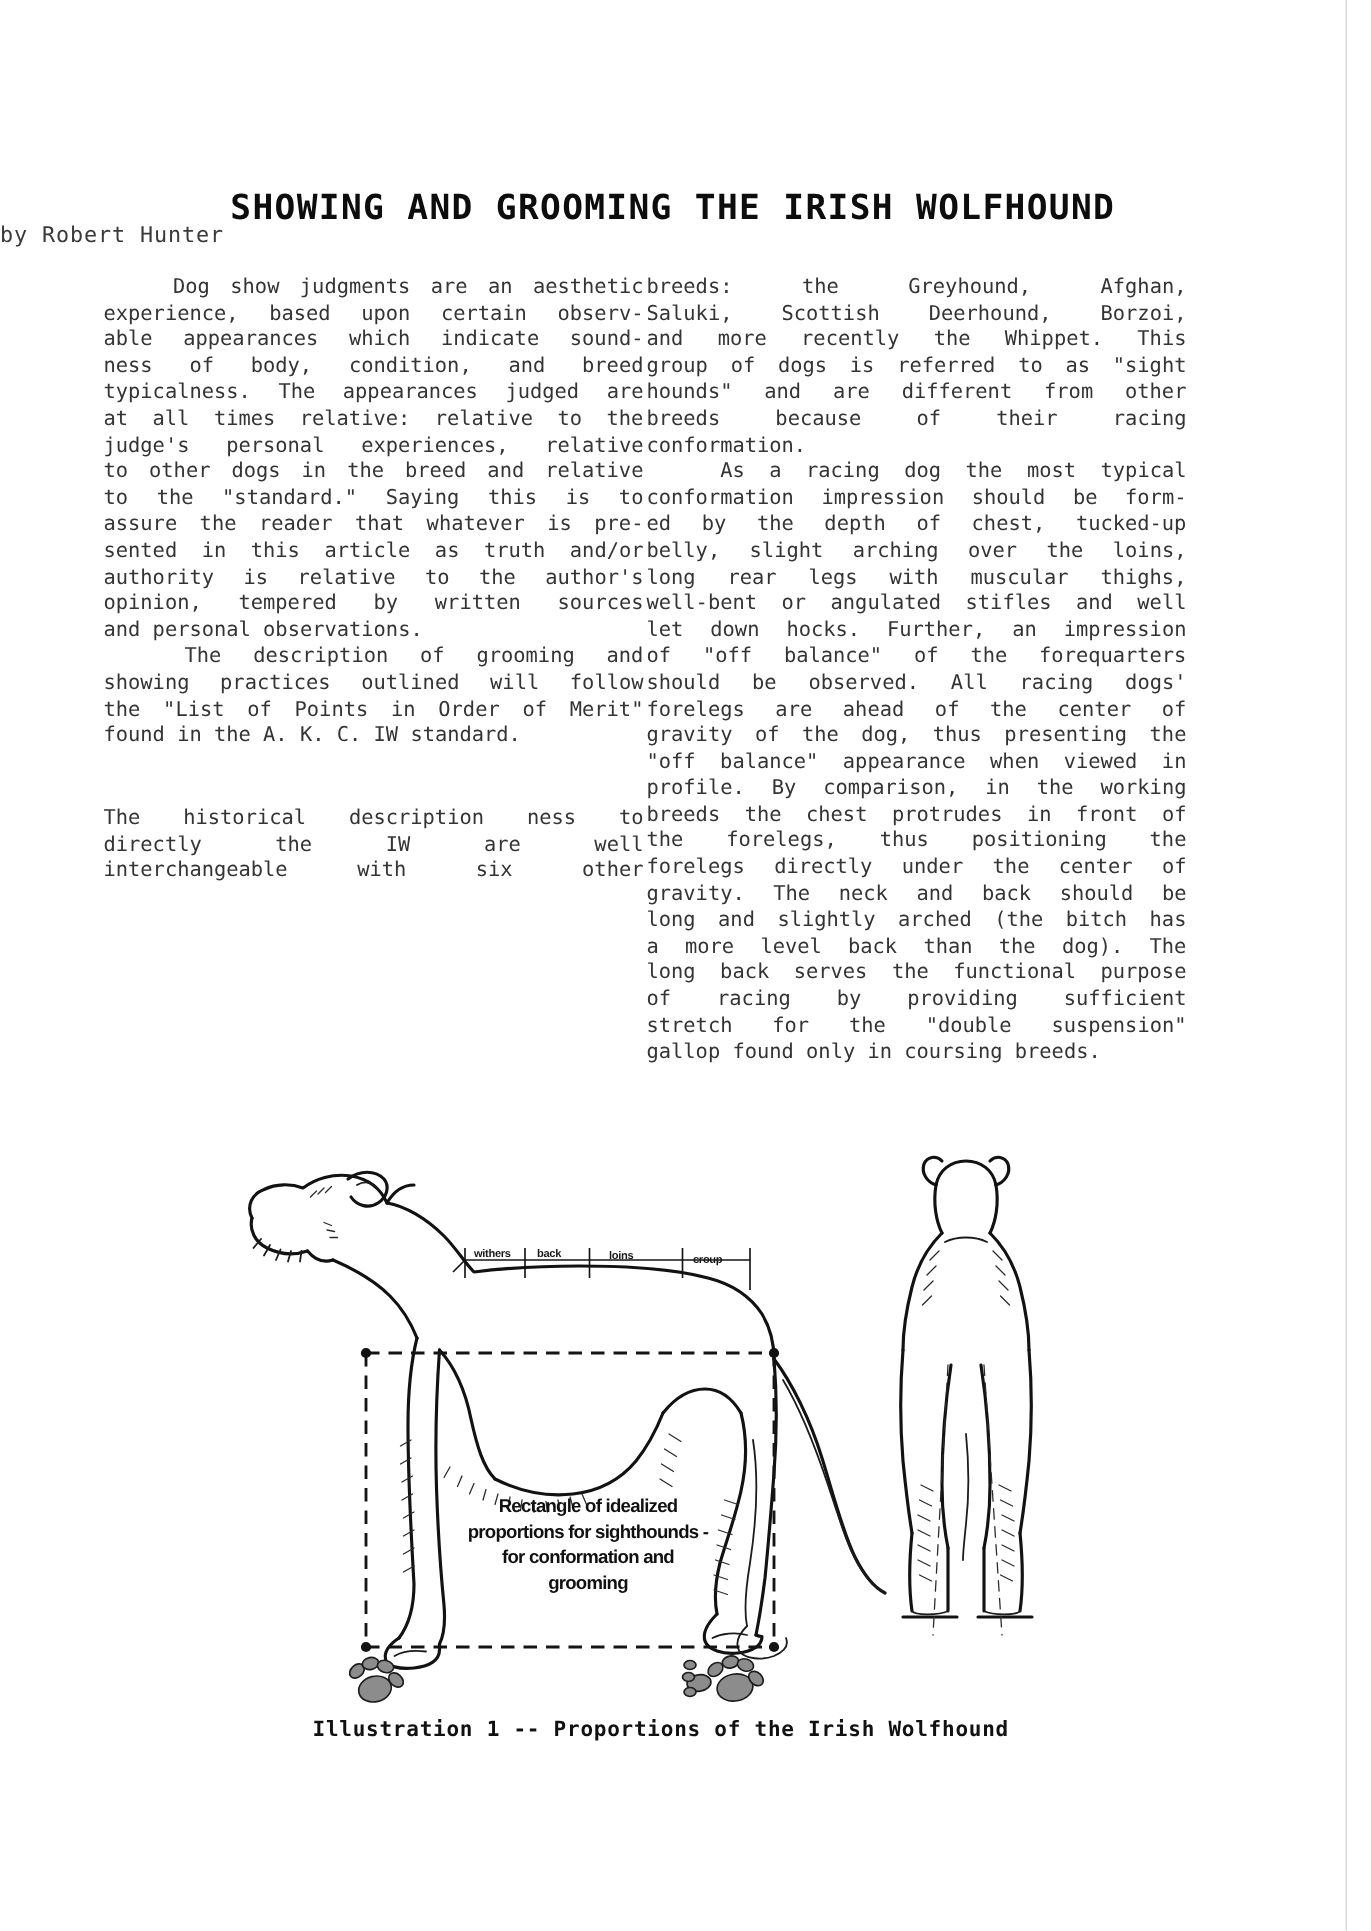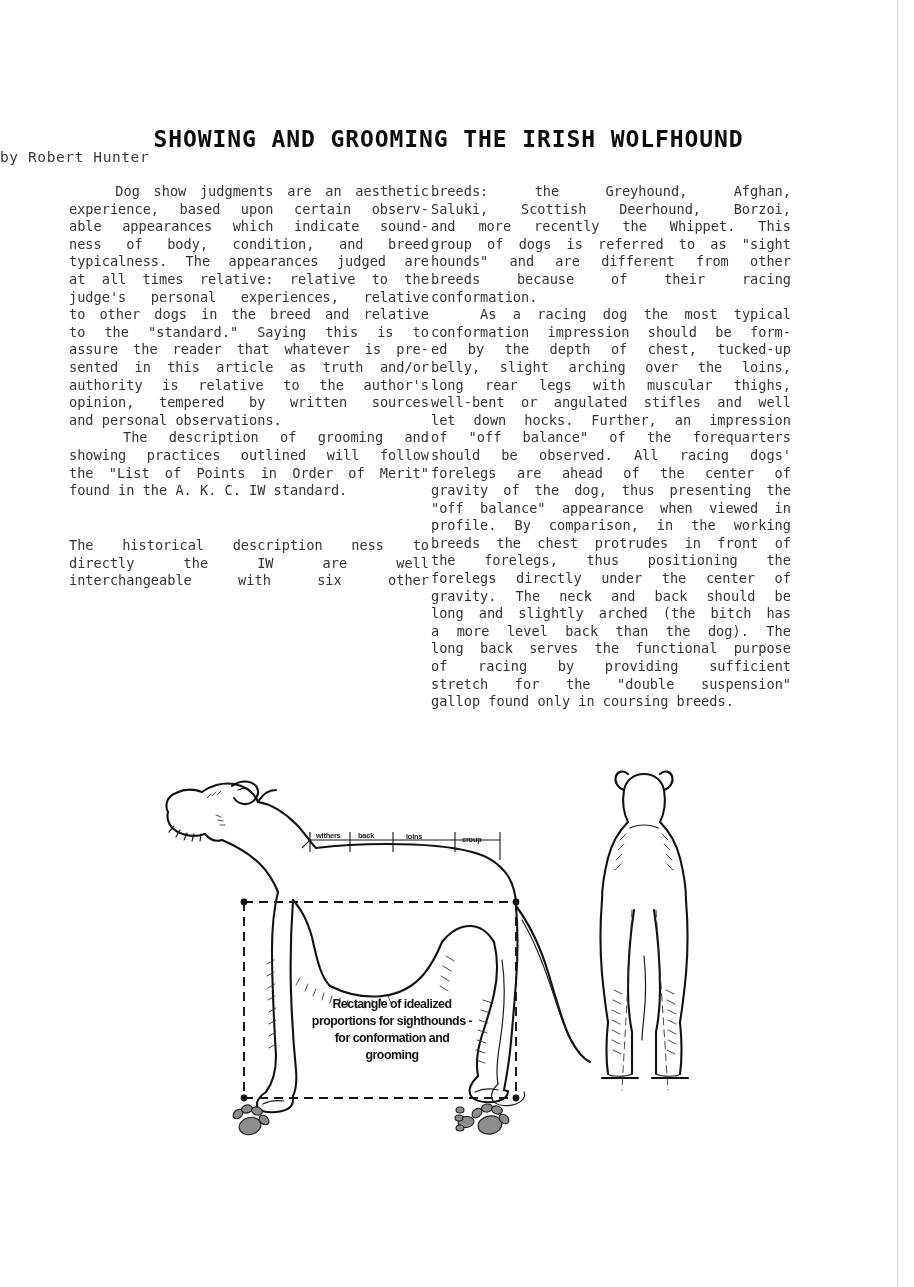--- a/index.html
+++ b/index.html
@@ -310,16 +310,17 @@
         <ellipse class="paw" cx="36" cy="13" rx="5.5" ry="4" transform="rotate(44 36 13)"></ellipse>
         <ellipse class="paw" cx="-2" cy="16" rx="8" ry="5.5" transform="rotate(-8 -2 16)"></ellipse>
         <ellipse class="paw" cx="-8" cy="4" rx="4" ry="3"></ellipse>
         <ellipse class="paw" cx="-9" cy="12" rx="4" ry="3"></ellipse>
         <ellipse class="paw" cx="-8" cy="22" rx="4" ry="3"></ellipse>
       </g>
 
     </svg>
   </div>
 
+  <div id="figure-caption">Illustration 1 -- Proportions of the Irish Wolfhound</div>
 
 </div>
 
 <div id="gutter"></div>
 
 </body></html>

